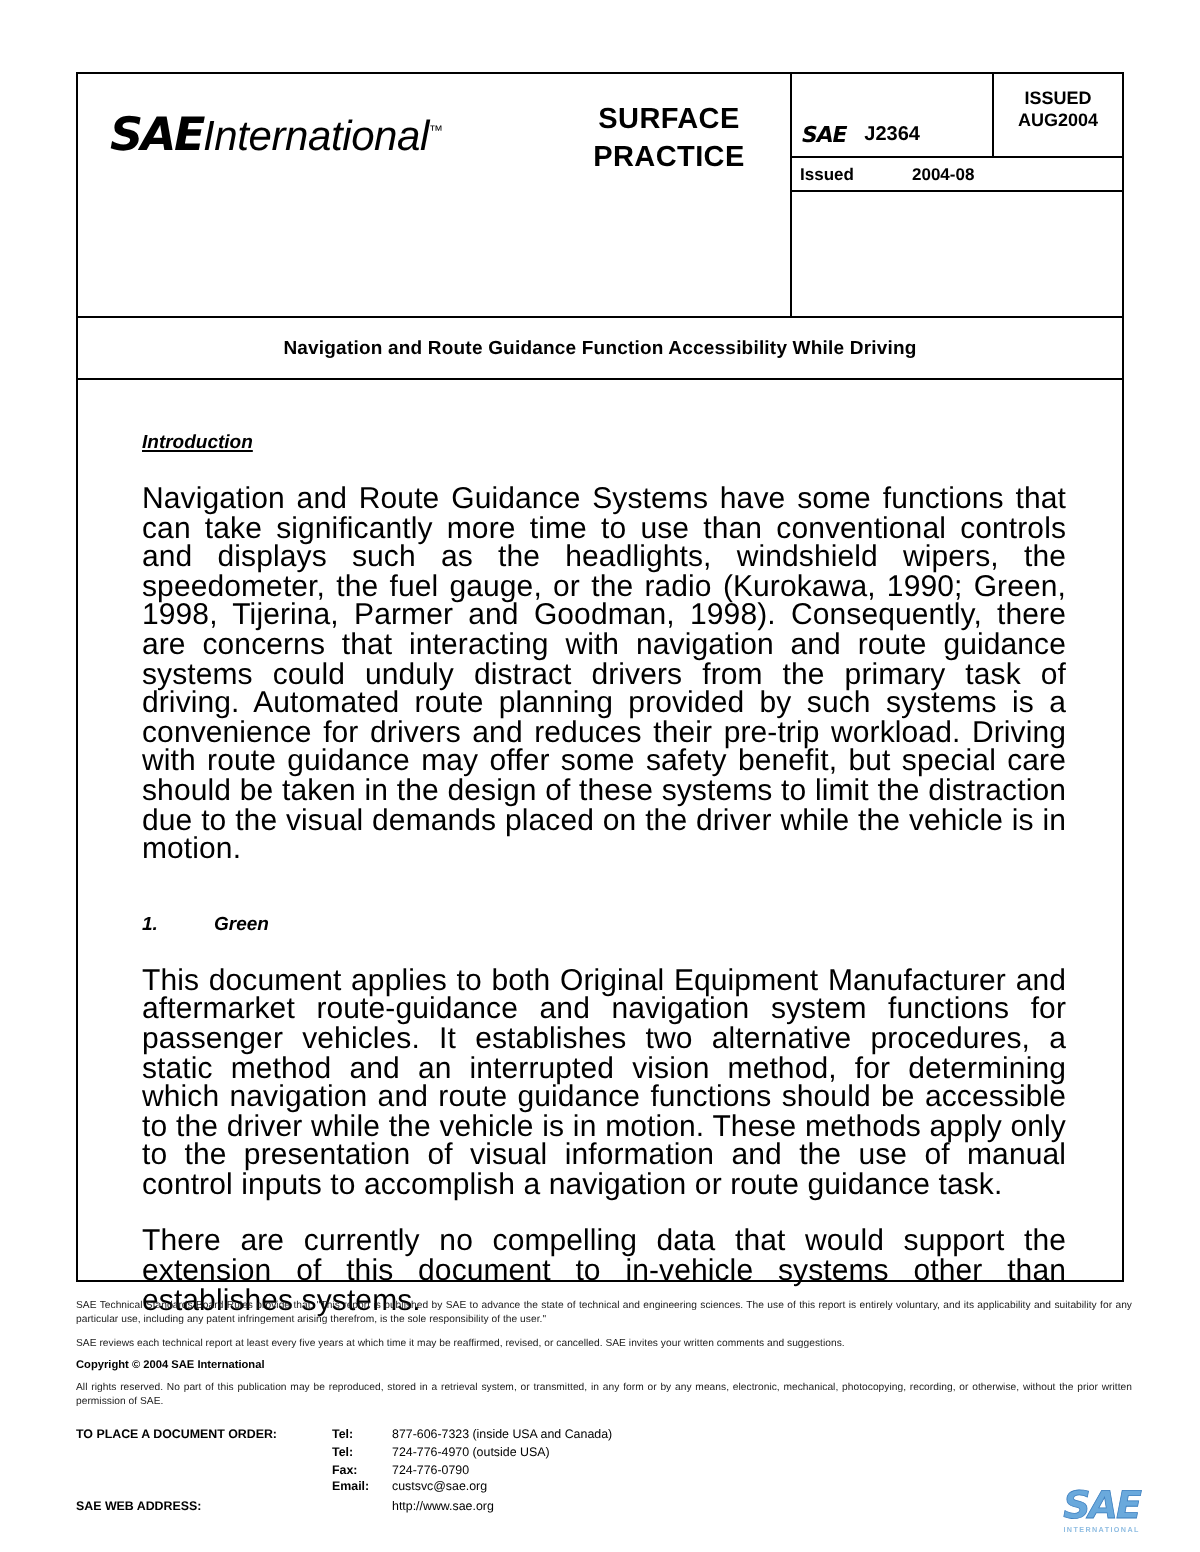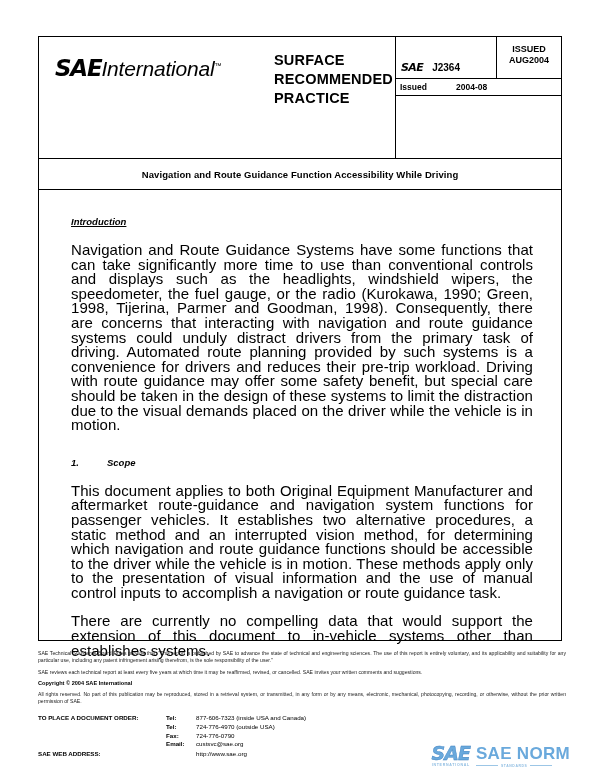--- a/index.html
+++ b/index.html
@@ -70,20 +70,21 @@
     font-size: 7px;
     vertical-align: super;
     font-style: normal;
   }
 
   .header-mid {
     flex: 1;
     box-sizing: border-box;
     padding: 14px 0 0 14px;
     border-right: 1.6px solid #000;
+    text-align: center;
   }
   .header-mid .line {
     font-weight: bold;
     font-size: 14.5px;
     line-height: 19px;
     letter-spacing: 0.2px;
   }
 
   .header-right {
     width: 165px;
@@ -304,21 +305,20 @@
     <div class="header-band">
 
       <div class="header-left">
         <div class="sae-logo">
           <span class="sae-mark">SAE</span><span class="sae-intl">International</span><span class="tm">™</span>
         </div>
       </div>
 
       <div class="header-mid">
         <div class="line">SURFACE</div>
-        <div class="line">RECOMMENDED</div>
         <div class="line">PRACTICE</div>
       </div>
 
       <div class="header-right">
         <div class="hr-top">
           <div class="hr-docnum">
             <span class="mini-sae">SAE</span>
             <span class="num">J2364</span>
           </div>
           <div class="hr-issued">
@@ -341,21 +341,21 @@
 
     <div class="body-area">
 
       <div class="sec-head">Introduction</div>
       <p class="para">Navigation and Route Guidance Systems have some functions that can take significantly more time to use than conventional controls and displays such as the headlights, windshield wipers, the speedometer, the fuel gauge, or the radio (Kurokawa, 1990; Green, 1998, Tijerina, Parmer and Goodman, 1998). Consequently, there are concerns that interacting with navigation and route guidance systems could unduly distract drivers from the primary task of driving.  Automated route planning provided by such systems is a convenience for drivers and reduces their pre-trip workload.  Driving with route guidance may offer some safety benefit, but special care should be taken in the design of these systems to limit the distraction due to the visual demands placed on the driver while the vehicle is in motion.</p>
 
       <div class="gap-lg"></div>
 
       <div class="sec-head-num">
         <span class="n">1.</span>
-        <span>Scope</span>
+        <span>Green</span>
       </div>
 
       <p class="para">This document applies to both Original Equipment Manufacturer and aftermarket route-guidance and navigation system functions for passenger vehicles.  It establishes two alternative procedures, a static method and an interrupted vision method, for determining which navigation and route guidance functions should be accessible to the driver while the vehicle is in motion. These methods apply only to the presentation of visual information and the use of manual control inputs to accomplish a navigation or route guidance task.</p>
       <p class="para">There are currently no compelling data that would support the extension of this document to in-vehicle systems other than establishes systems.</p>
 
     </div>
 
   </div>
 
   <div class="footer">
@@ -392,23 +392,15 @@
       <span class="wv">http://www.sae.org</span>
     </div>
 
   </div>
 
   <div class="norm-logo">
     <div class="norm-badge">
       <div class="norm-sae">SAE</div>
       <div class="norm-intl">INTERNATIONAL</div>
     </div>
-    <div class="norm-word">
-      <div class="norm-main">SAE NORM</div>
-      <div class="norm-sub">
-        <span class="bar"></span>
-        <span class="st">STANDARDS</span>
-        <span class="bar"></span>
-      </div>
-    </div>
   </div>
 
 </div>
 
 </body></html>

